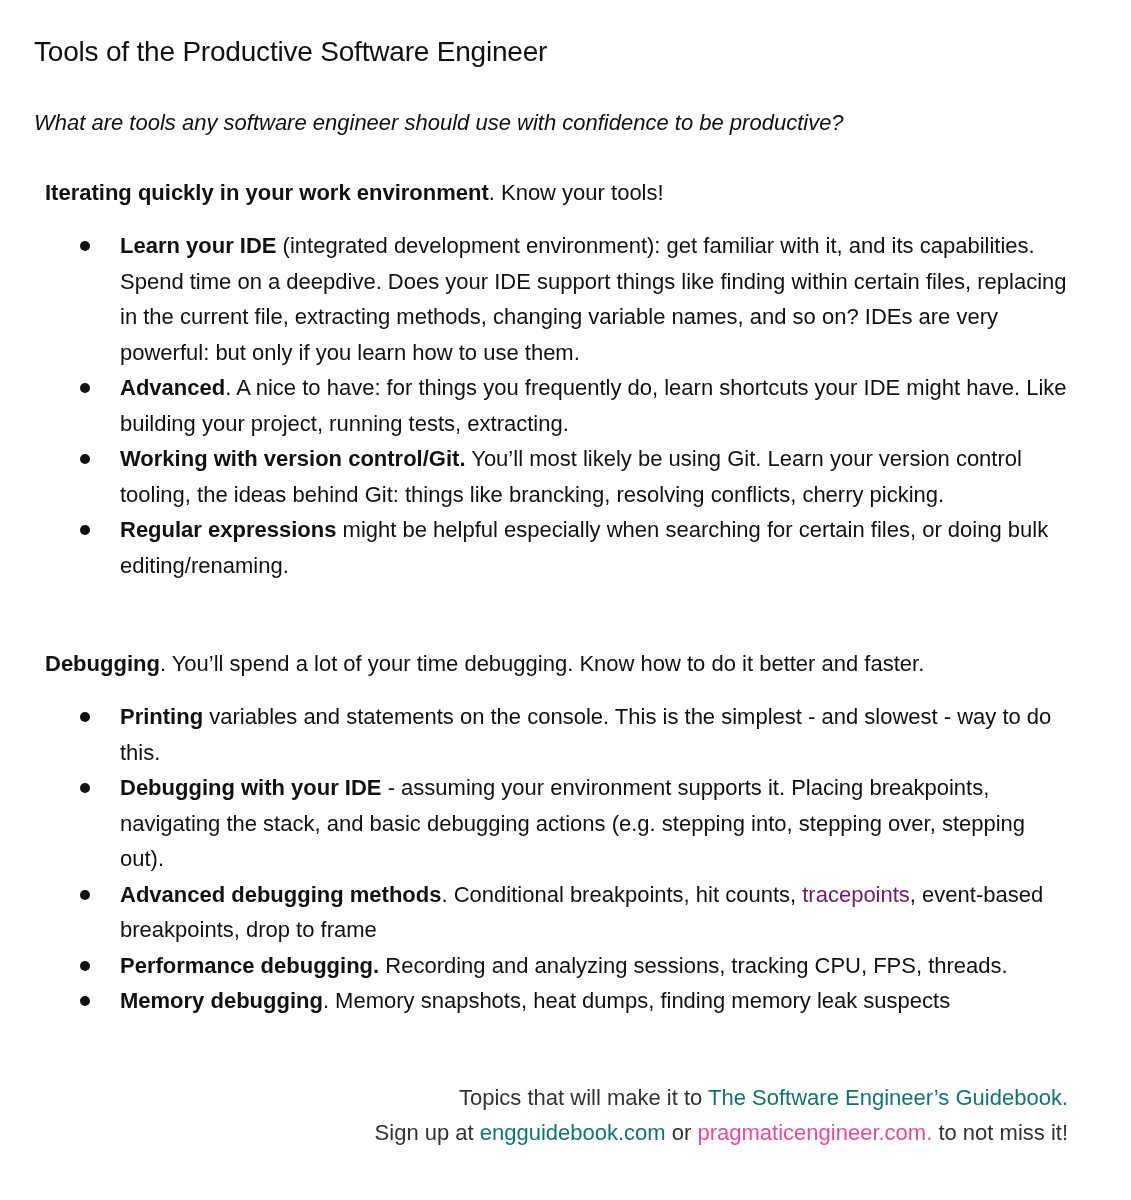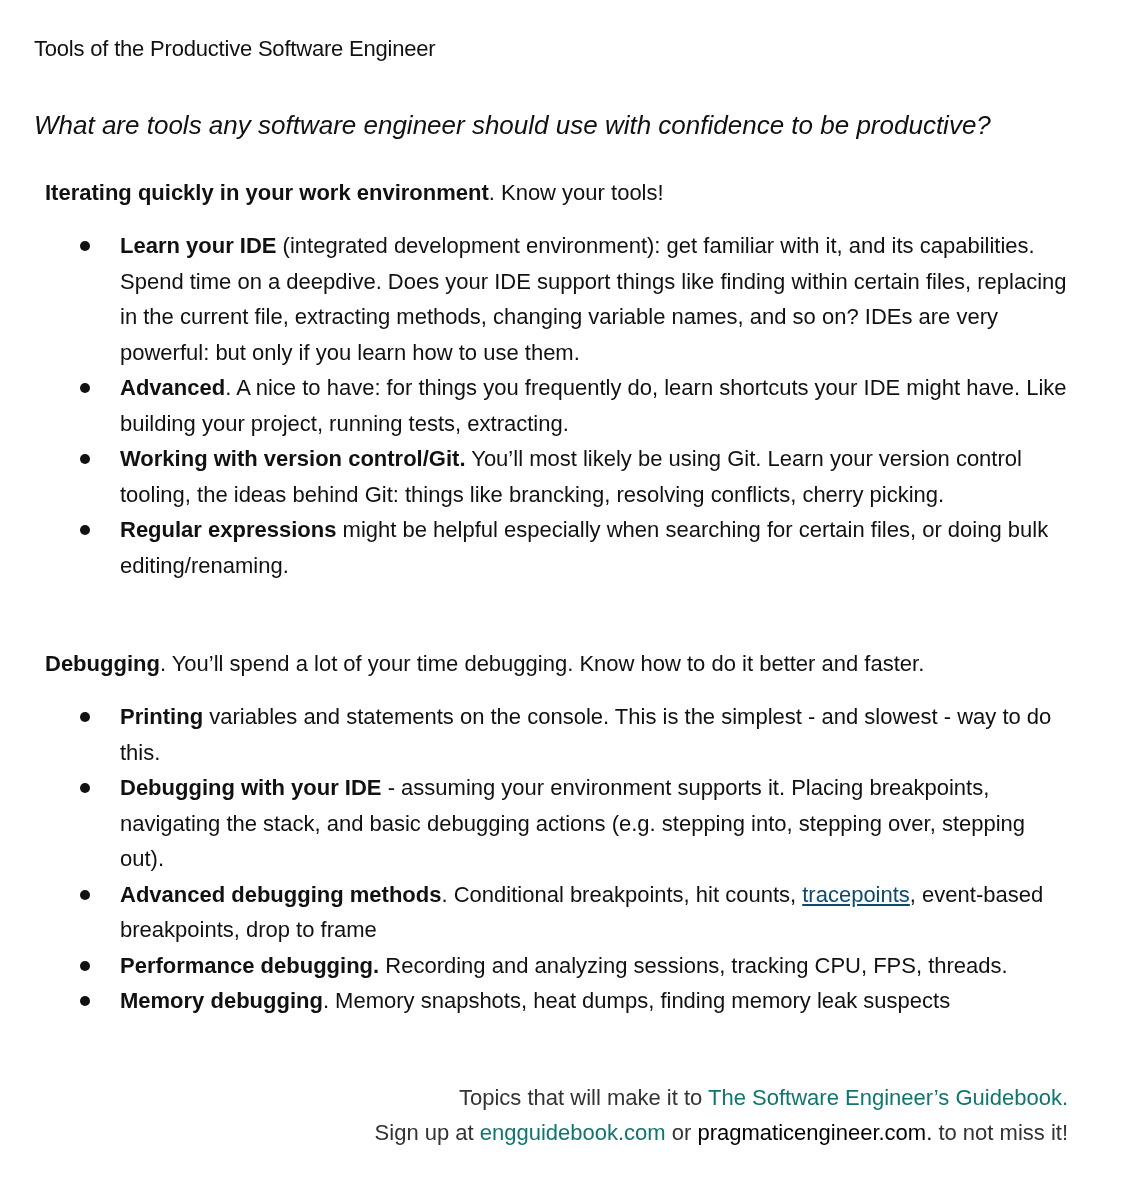--- a/index.html
+++ b/index.html
@@ -18,32 +18,32 @@
   .page {
     position: absolute;
     left: 34px;
     top: 0;
     width: 1060px;
   }
   .title {
     position: absolute;
     top: 36px;
     left: 0;
-    font-size: 22px;
+    font-size: 28px;
     font-weight: normal;
     margin: 0;
     letter-spacing: -0.2px;
     color: #111;
     white-space: nowrap;
   }
   .subtitle {
     position: absolute;
     top: 110px;
     left: 0;
-    font-size: 26px;
+    font-size: 22px;
     font-style: italic;
     margin: 0;
     white-space: nowrap;
   }
   .section-head {
     position: absolute;
     left: 0;
     font-size: 22px;
     margin: 11px;
     white-space: nowrap;
@@ -71,25 +71,24 @@
     width: 10px;
     height: 10px;
     border-radius: 50%;
     background: #111;
   }
   .bullet b { font-weight: bold; }
   .link-blue {
     color: #0f766e;
   }
   .link-underline {
-    color: #0c4a6e;
-    text-decoration: underline;
+    color: #701a75;
   }
   .link-orange {
-    color: #000000;
+    color: #ec4899;
   }
   .footer {
     position: absolute;
     right: 63px;
     top: 1080px;
     text-align: right;
     font-size: 22px;
     line-height: 35px;
     color: #333;
   }

